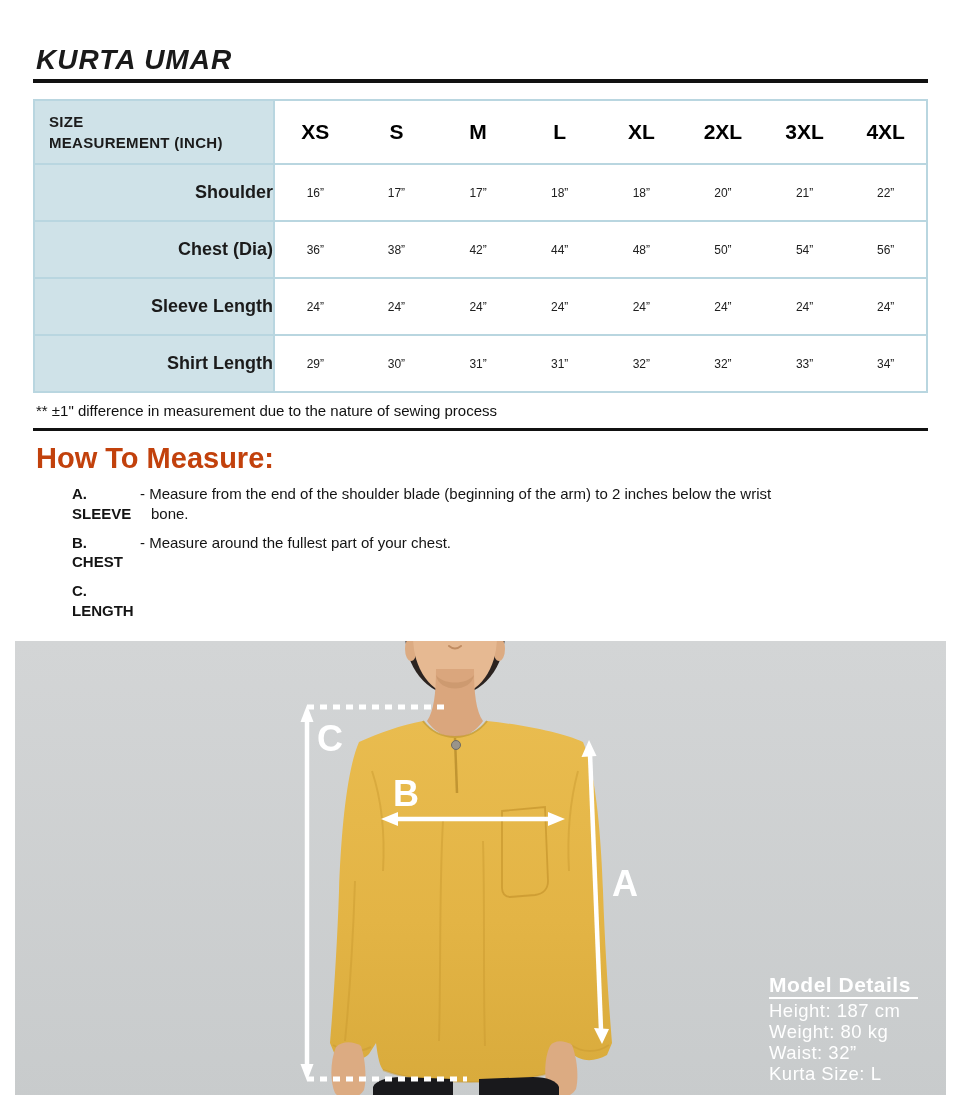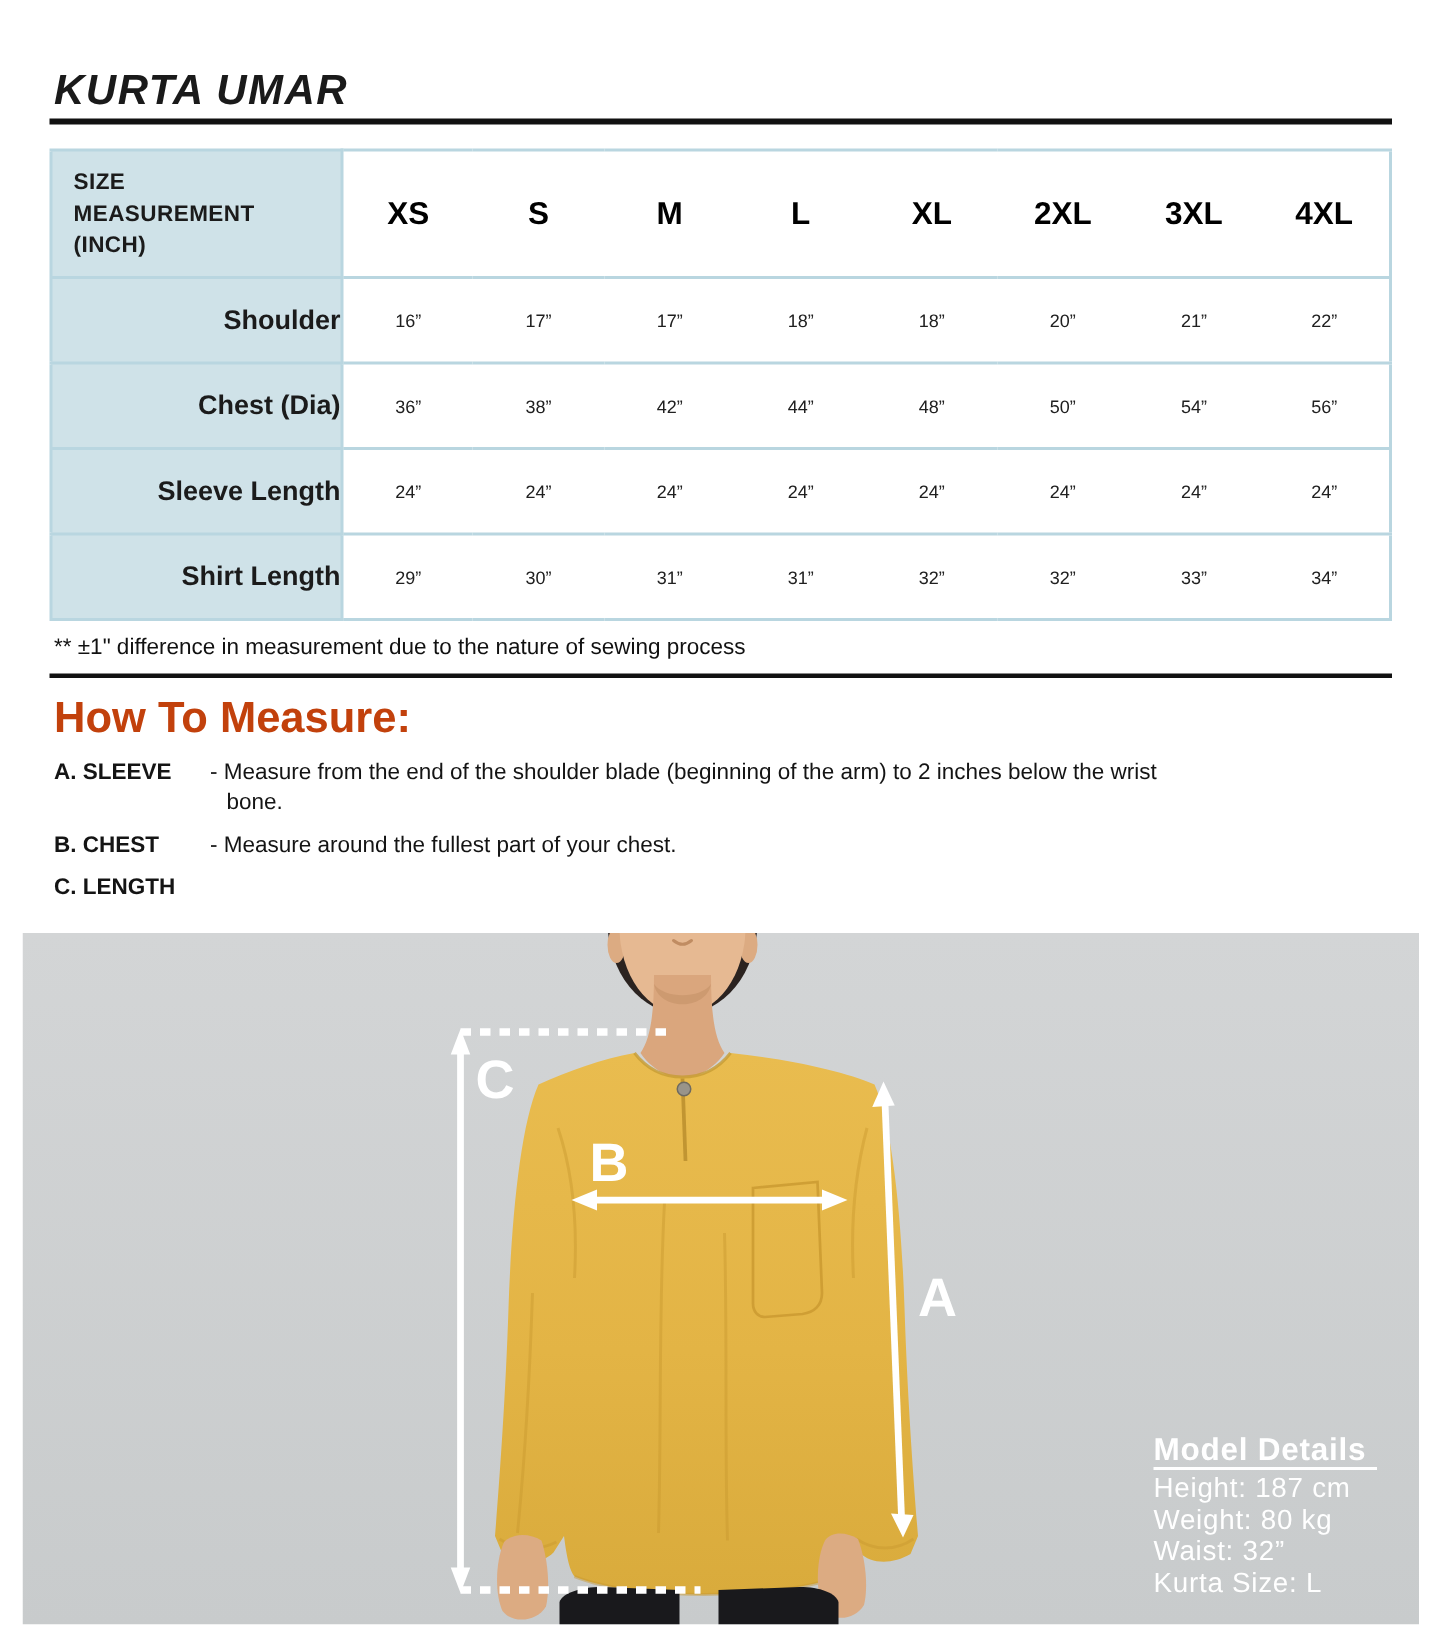--- a/index.html
+++ b/index.html
@@ -33,21 +33,21 @@
     width: 895px;
     border-collapse: collapse;
     table-layout: fixed;
     border: 2px solid #b9d6e0;
   }
   table.size-table th, table.size-table td {
     border-top: 2px solid #b9d6e0;
     border-bottom: 2px solid #b9d6e0;
   }
   th.corner {
-    width: 194px;
+    width: 240px;
     background: #cfe2e8;
     text-align: left;
     vertical-align: middle;
     padding: 10px 14px;
     font-size: 15px;
     line-height: 1.4;
     white-space: pre-line;
     letter-spacing: 0.3px;
     border-right: 2px solid #b9d6e0;
     color: #1b1b1b;
@@ -97,21 +97,21 @@
     color: #c2410c;
   }
   .measure-list { margin: 9px 0 0 36px; }
   .measure-item {
     display: grid;
     grid-template-columns: 104px 660px;
     margin-bottom: 9px;
     font-size: 15px;
     line-height: 1.32;
   }
-  .measure-term { font-weight: bold; color: #141414; }
+  .measure-term { font-weight: bold; color: #141414; margin-left: 36px; }
   .measure-desc { padding-left: 11px; text-indent: -11px; color: #141414; }
 
   
   .photo {
     margin: 20px 0 0 15px;
     width: 931px;
     height: 461px;
   }
   .photo svg { display: block; }
   .photo text {

